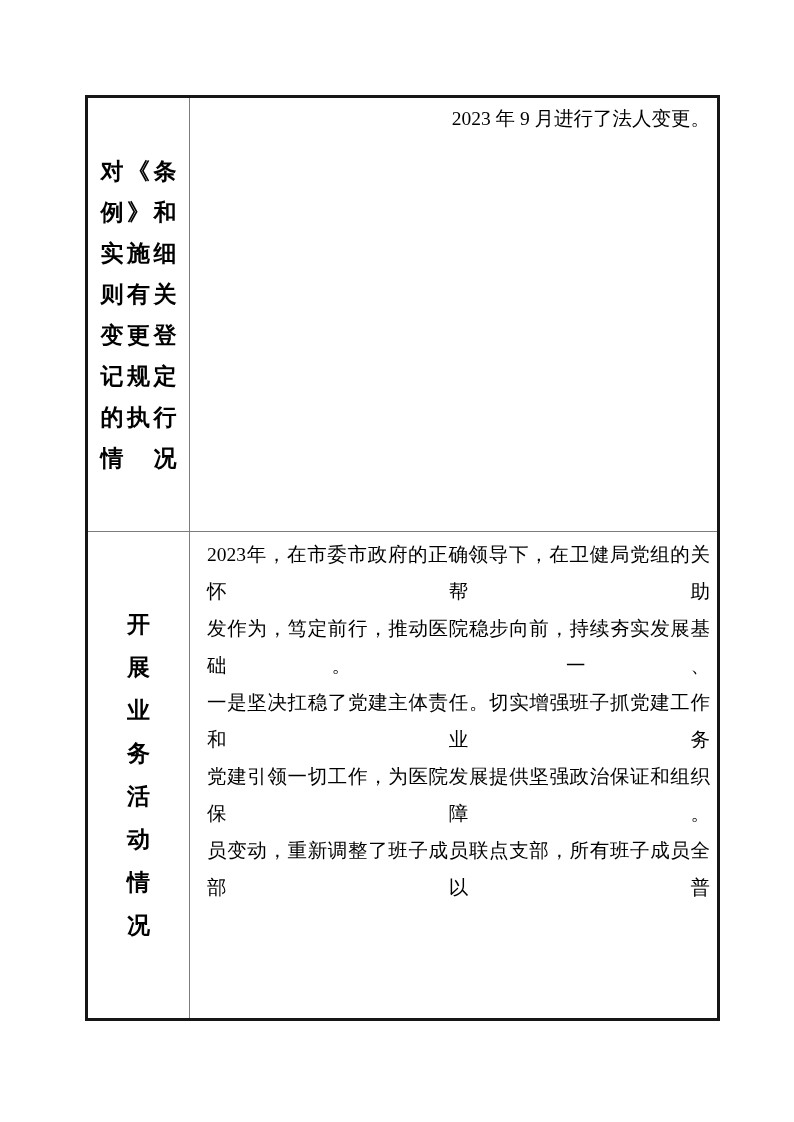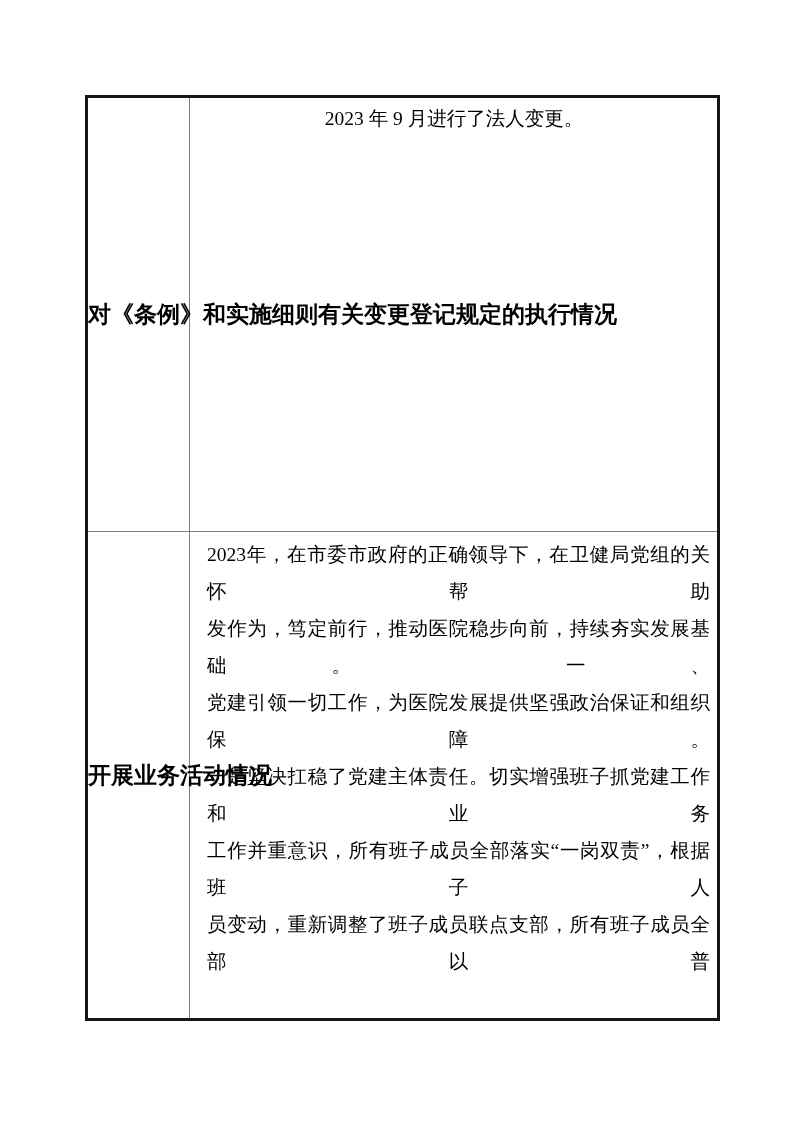--- a/index.html
+++ b/index.html
@@ -37,21 +37,22 @@
     border-bottom: 1.5px solid #7d7d7d;
   }
   .t-row.second {
     flex: 1 1 auto;
   }
   .header-cell {
     flex: 0 0 101px;
     width: 101px;
     border-right: 1.5px solid #7d7d7d;
     display: flex;
-    justify-content: space-between;
+    flex-direction: column;
+    justify-content: center;
     align-items: center;
     font-weight: bold;
     font-size: 23px;
   }
   .header-cell .hline {
     width: 76px;
     line-height: 41px;
     text-align: justify;
     text-align-last: justify;
     white-space: nowrap;
@@ -67,21 +68,21 @@
     font-size: 19.5px;
     line-height: 37px;
     min-width: 0;
   }
   .content-cell .cline {
     text-align: justify;
     text-align-last: justify;
     margin-left: 9px;
   }
   .content-cell .single-line {
-    text-align: center;
+    text-align: right;
     line-height: 34px;
   }
 </style>
 </head>
 <body>
 
 <div class="page">
   <div class="report-table">
 
     <div class="t-row first">
@@ -107,21 +108,20 @@
           <div class="hline">业</div>
           <div class="hline">务</div>
           <div class="hline">活</div>
           <div class="hline">动</div>
           <div class="hline">情</div>
           <div class="hline">况</div>
         </div>
       <div class="content-cell">
           <div class="cline">2023年，在市委市政府的正确领导下，在卫健局党组的关怀帮助</div>
           <div class="cline">发作为，笃定前行，推动医院稳步向前，持续夯实发展基础。 一、</div>
+          <div class="cline">一是坚决扛稳了党建主体责任。切实增强班子抓党建工作和业务</div>
           <div class="cline">党建引领一切工作，为医院发展提供坚强政治保证和组织保障。</div>
-          <div class="cline">一是坚决扛稳了党建主体责任。切实增强班子抓党建工作和业务</div>
-          <div class="cline">工作并重意识，所有班子成员全部落实“一岗双责”，根据班子人</div>
           <div class="cline">员变动，重新调整了班子成员联点支部，所有班子成员全部以普</div>
         </div>
     </div>
 
   </div>
 </div>
 
 </body></html>

